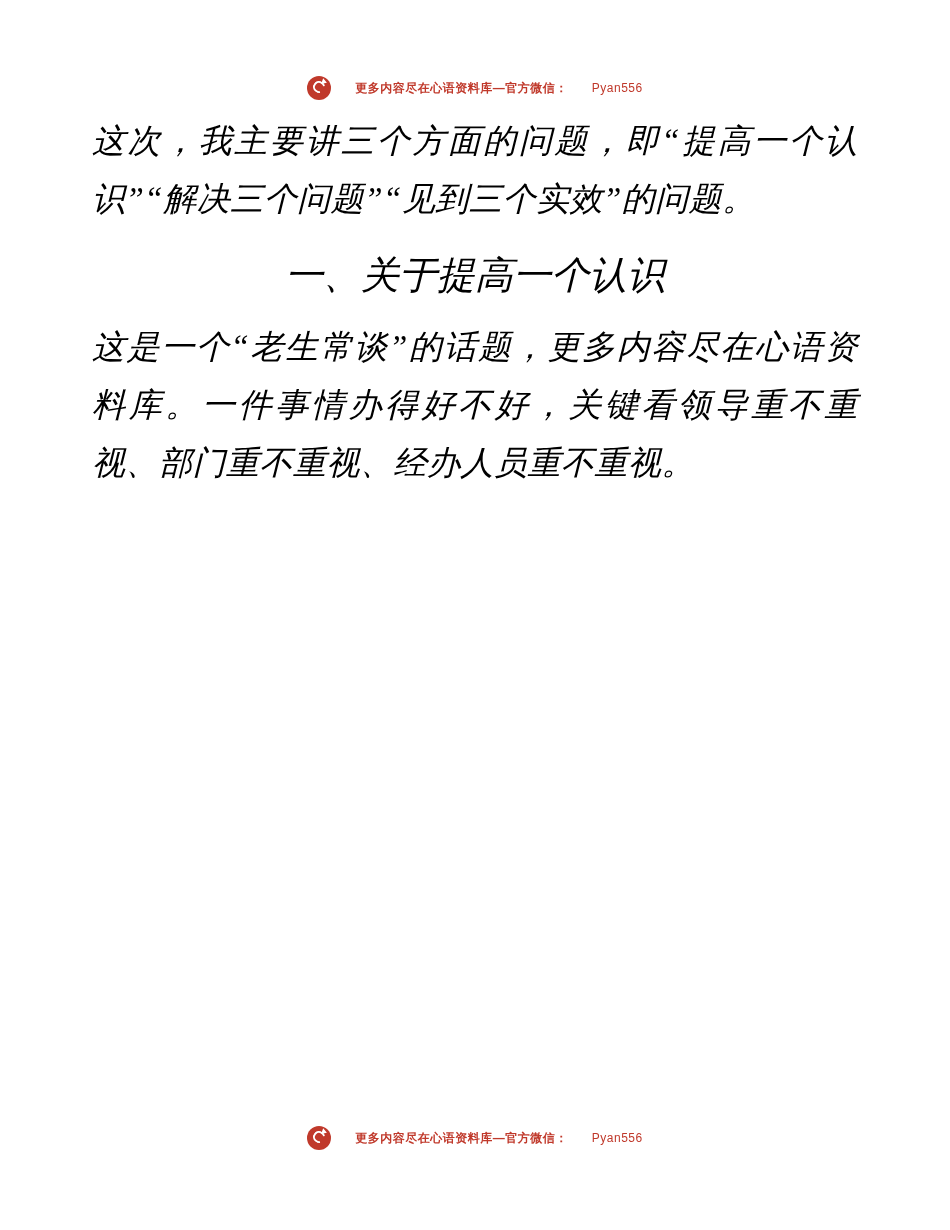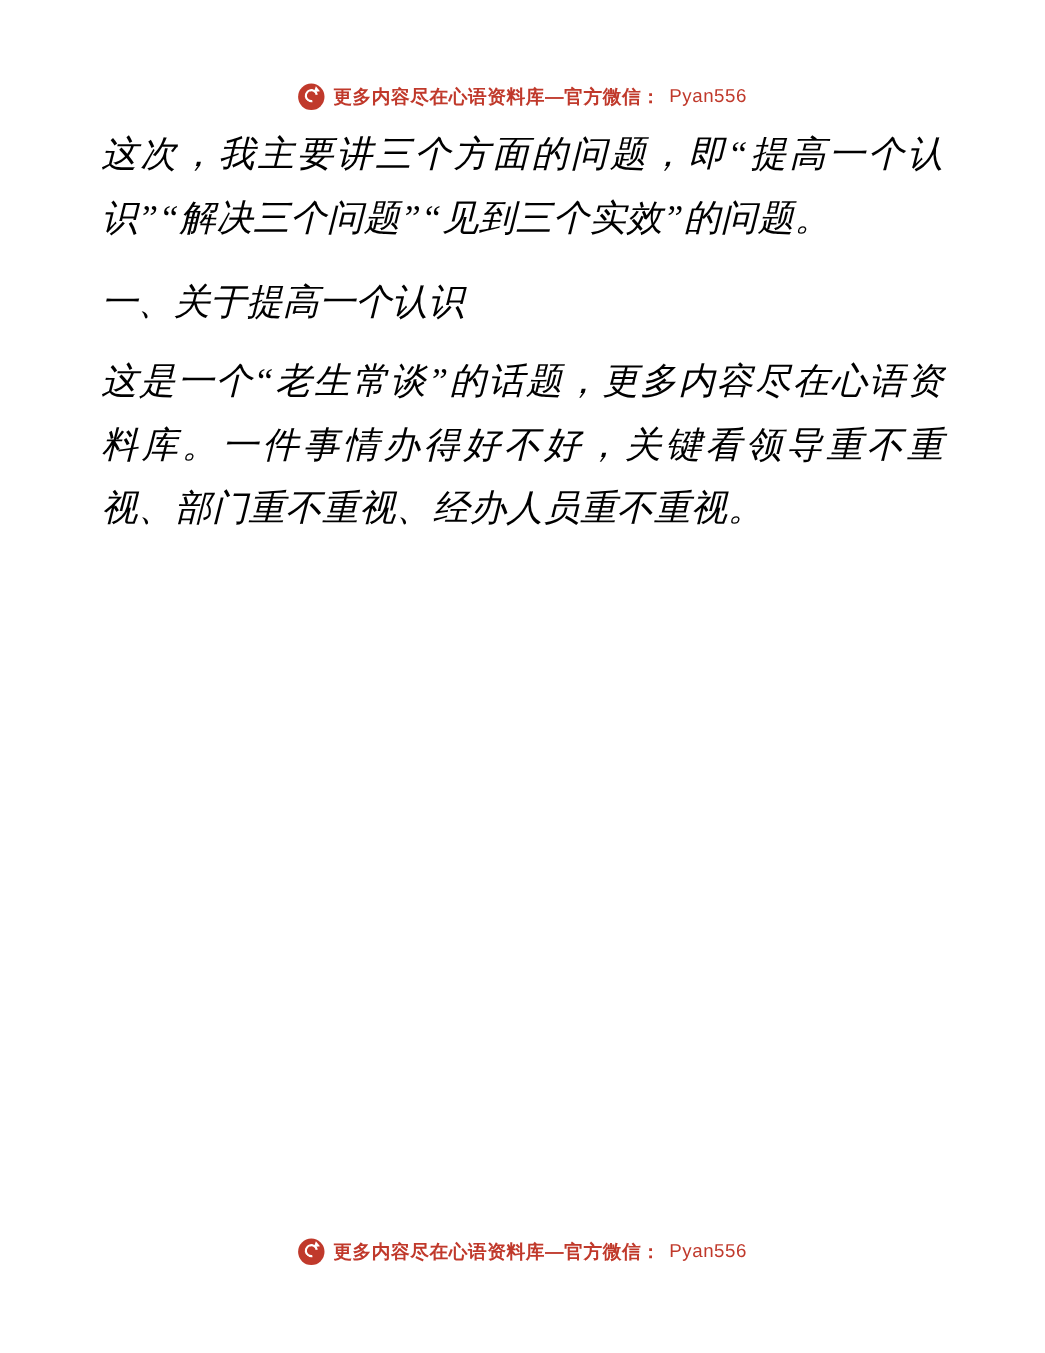--- a/index.html
+++ b/index.html
@@ -21,24 +21,24 @@
     box-sizing: border-box;
     padding: 0 92px;
     position: relative;
   }
 
   
   .watermark {
     display: flex;
     align-items: center;
     justify-content: center;
-    gap: 8px;
+    gap: 24px;
     color: #c0392b;
     font-family: "Liberation Sans", "DejaVu Sans", sans-serif;
-    font-size: 17px;
+    font-size: 12px;
     font-weight: bold;
     letter-spacing: 0.5px;
     white-space: nowrap;
   }
   .watermark-top {
     position: absolute;
     top: 76px;
     left: 0;
     width: 950px;
   }
@@ -96,22 +96,23 @@
   p.para {
     margin: 0 0 12px 0;
     font-size: 33px;
     line-height: 58px;
     text-align: justify;
     text-justify: inter-ideograph;
     letter-spacing: 0.5px;
   }
   p.heading {
     margin: 18px 0 14px 0;
-    font-size: 33px;
+    font-size: 38px;
     line-height: 58px;
+    text-align: center;
   }
 </style>
 </head>
 <body>
 
 <div class="page">
 
   <div class="watermark watermark-top">
     <span class="wm-logo"></span>
     <span class="wm-text-main">更多内容尽在心语资料库—官方微信：</span>

